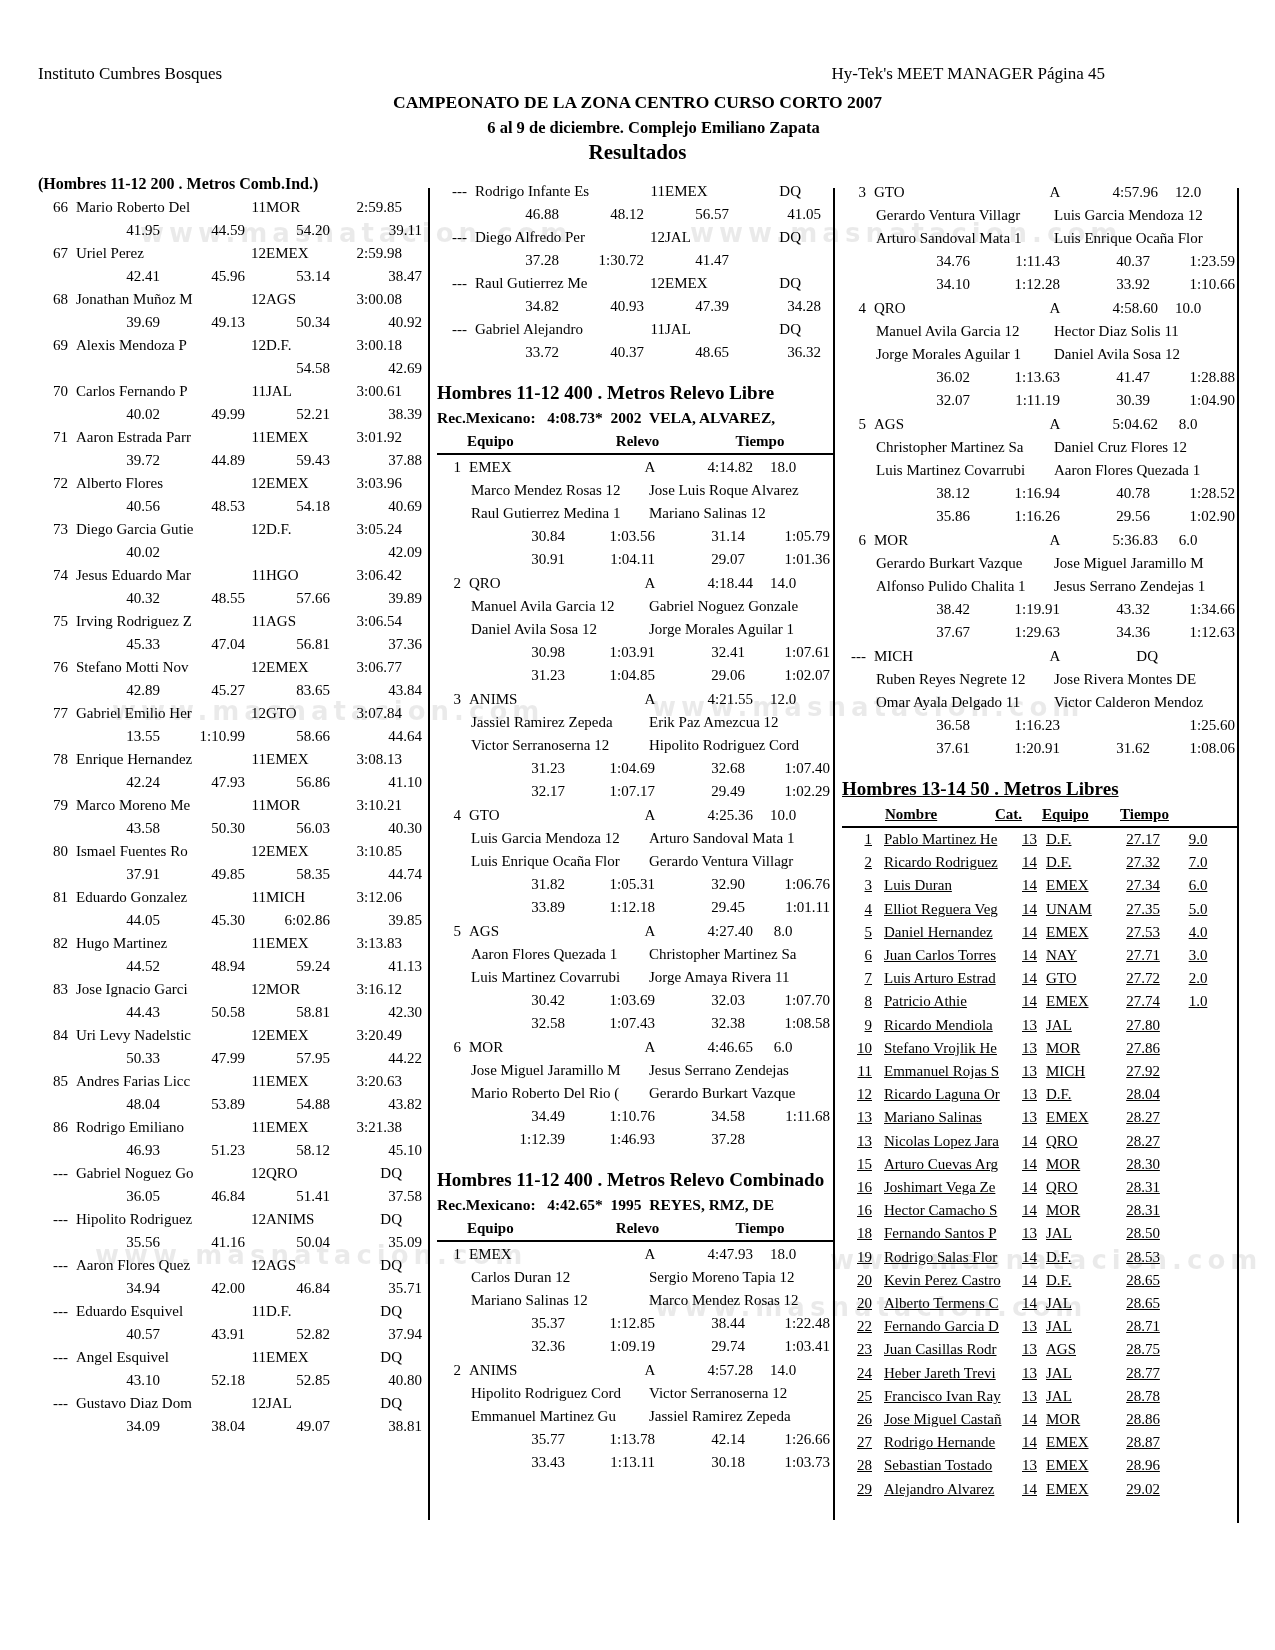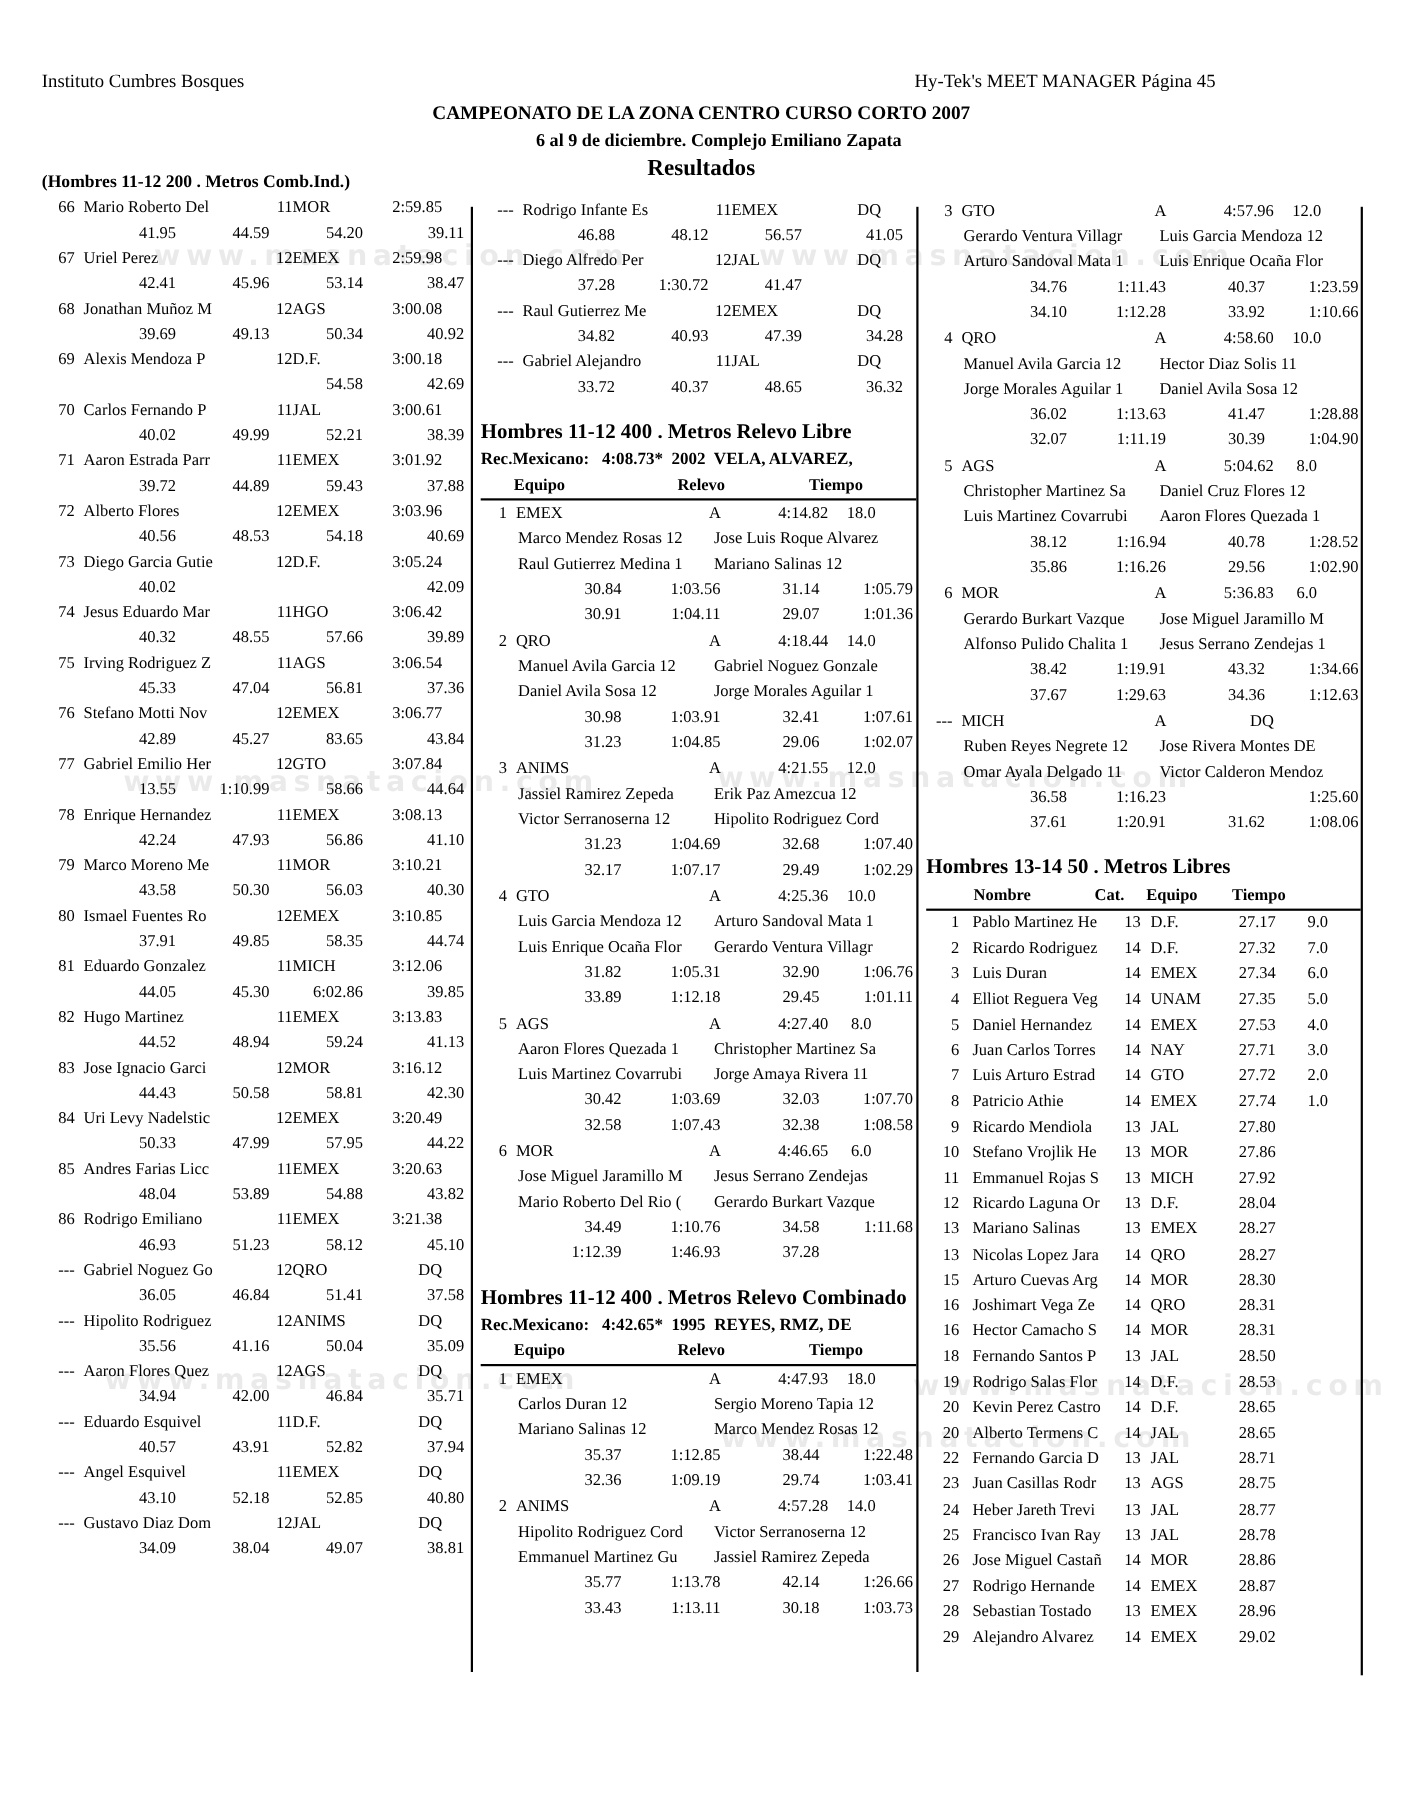--- a/index.html
+++ b/index.html
@@ -9,21 +9,21 @@
     overflow:hidden;
   }
   .abs{position:absolute;}
   
   #institution{left:38px;top:64px;font-size:17px;}
   #manager{right:170px;top:64px;font-size:17px;}
   #meet-title{left:0;top:92px;width:1275px;font-size:17.5px;font-weight:bold;text-align:center;}
   #meet-subtitle{left:16px;top:118px;width:1275px;font-size:16.5px;font-weight:bold;text-align:center;}
   #results-heading{left:0;top:140px;width:1275px;font-size:21px;font-weight:bold;text-align:center;}
   
-  #col1{left:38px;top:154px;width:390px;}
+  #col1{left:38px;top:172px;width:390px;}
   #col2{left:437px;top:180px;width:396px;}
   #col3{left:842px;top:180px;width:395px;}
   .vrule{position:absolute;width:1.5px;background:#000;}
   #vrule1{left:428px;top:188px;height:1332px;}
   #vrule2{left:833px;top:188px;height:1332px;}
   #vrule3{left:1237px;top:188px;height:1335px;}
   
   .evt-cont-header{font-weight:bold;font-size:16px;line-height:24px;white-space:nowrap;overflow:hidden;}
   
   .row-main{display:grid;grid-template-columns:30px 172px 26px 76px 60px;line-height:23px;}
@@ -871,21 +871,21 @@
         <span class="c-split">1:25.60</span>
       </div>
       <div class="row-splits rel">
         <span class="c-split">37.61</span>
         <span class="c-split">1:20.91</span>
         <span class="c-split">31.62</span>
         <span class="c-split">1:08.06</span>
       </div>
     </div>
 
-  <div class="event-block" style="">
+  <div class="event-block" style="text-decoration:underline;">
     <div class="event-title">Hombres 13-14 50 . Metros Libres</div>
     <div class="free-head">
       <span>Nombre</span>
       <span>Cat.</span>
       <span>Equipo</span>
       <span>Tiempo</span>
     </div>
     <div id="free-rows">
         <div class="row-free">
           <span class="f-place">1</span>

